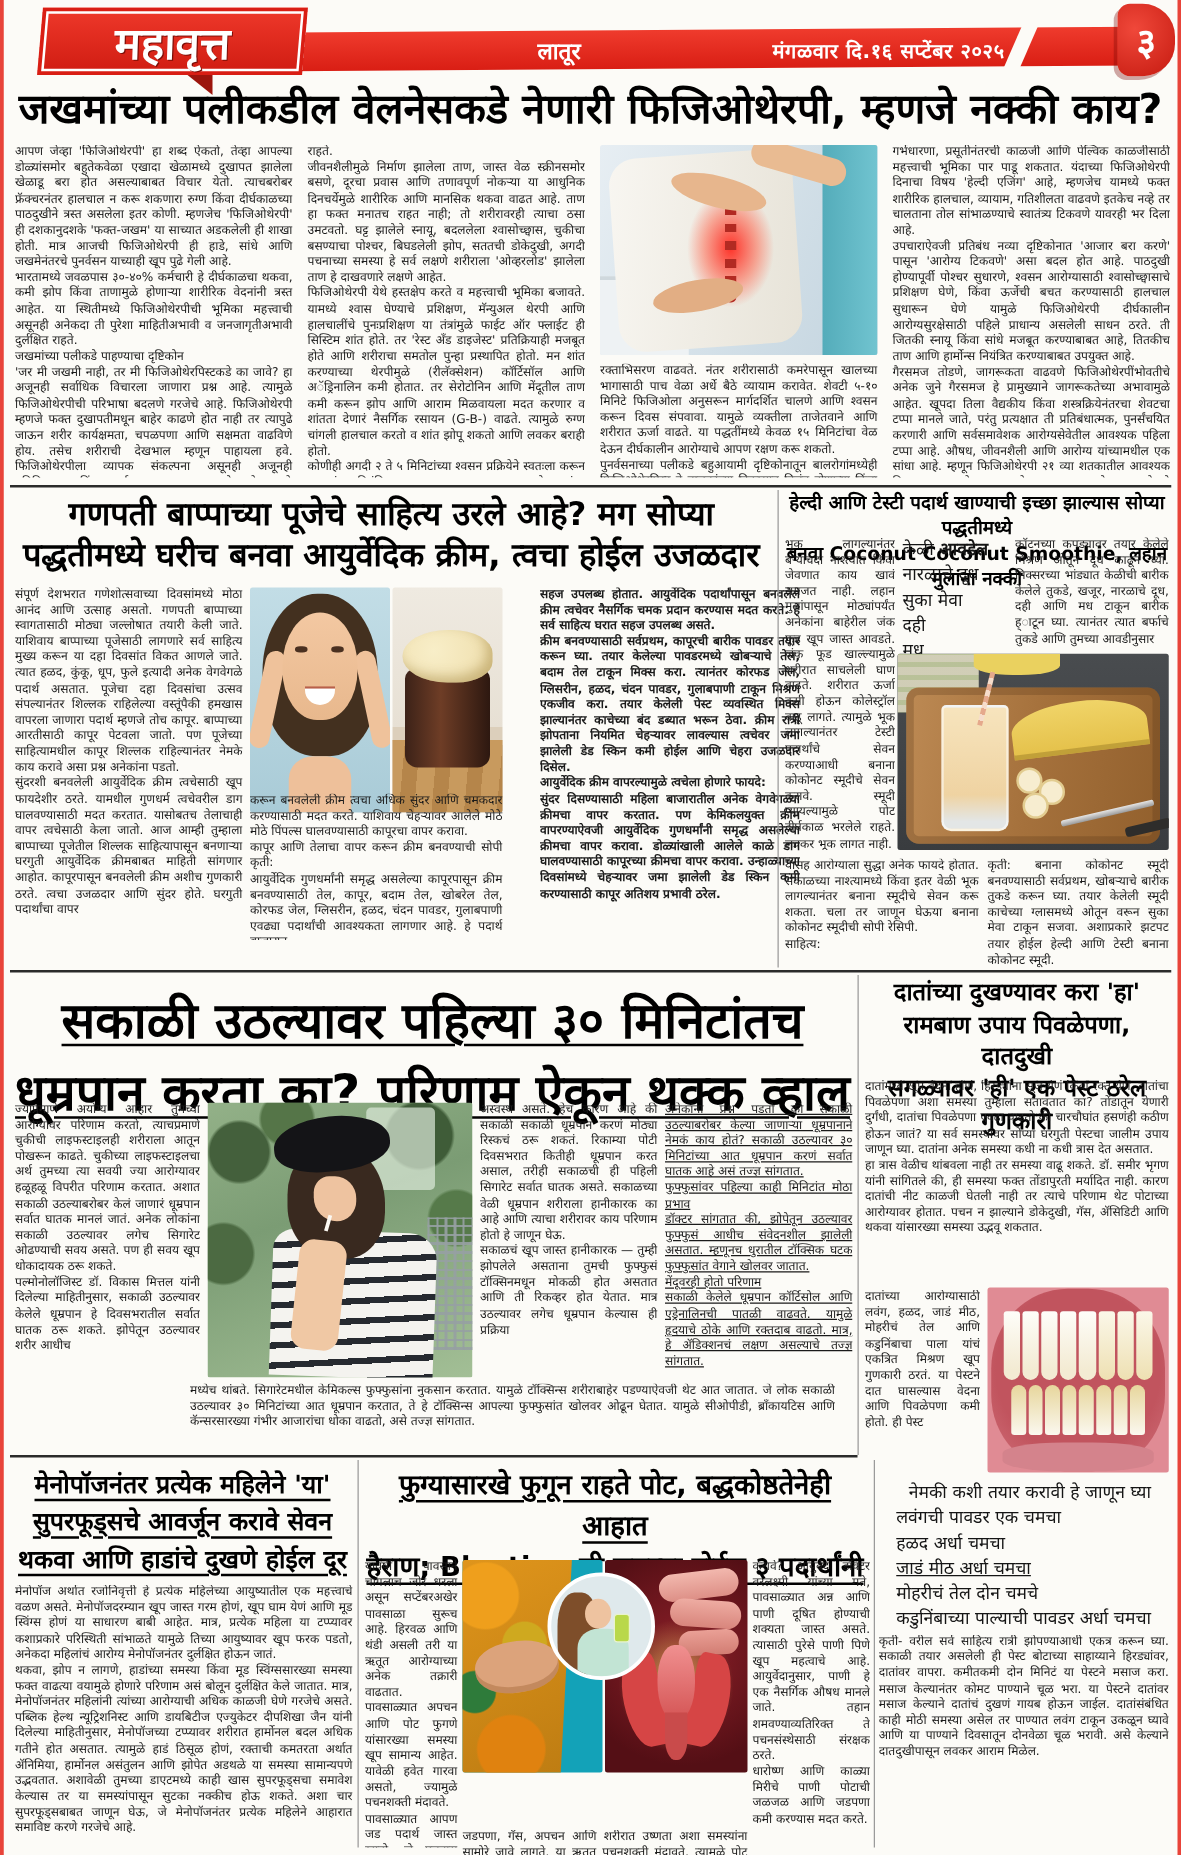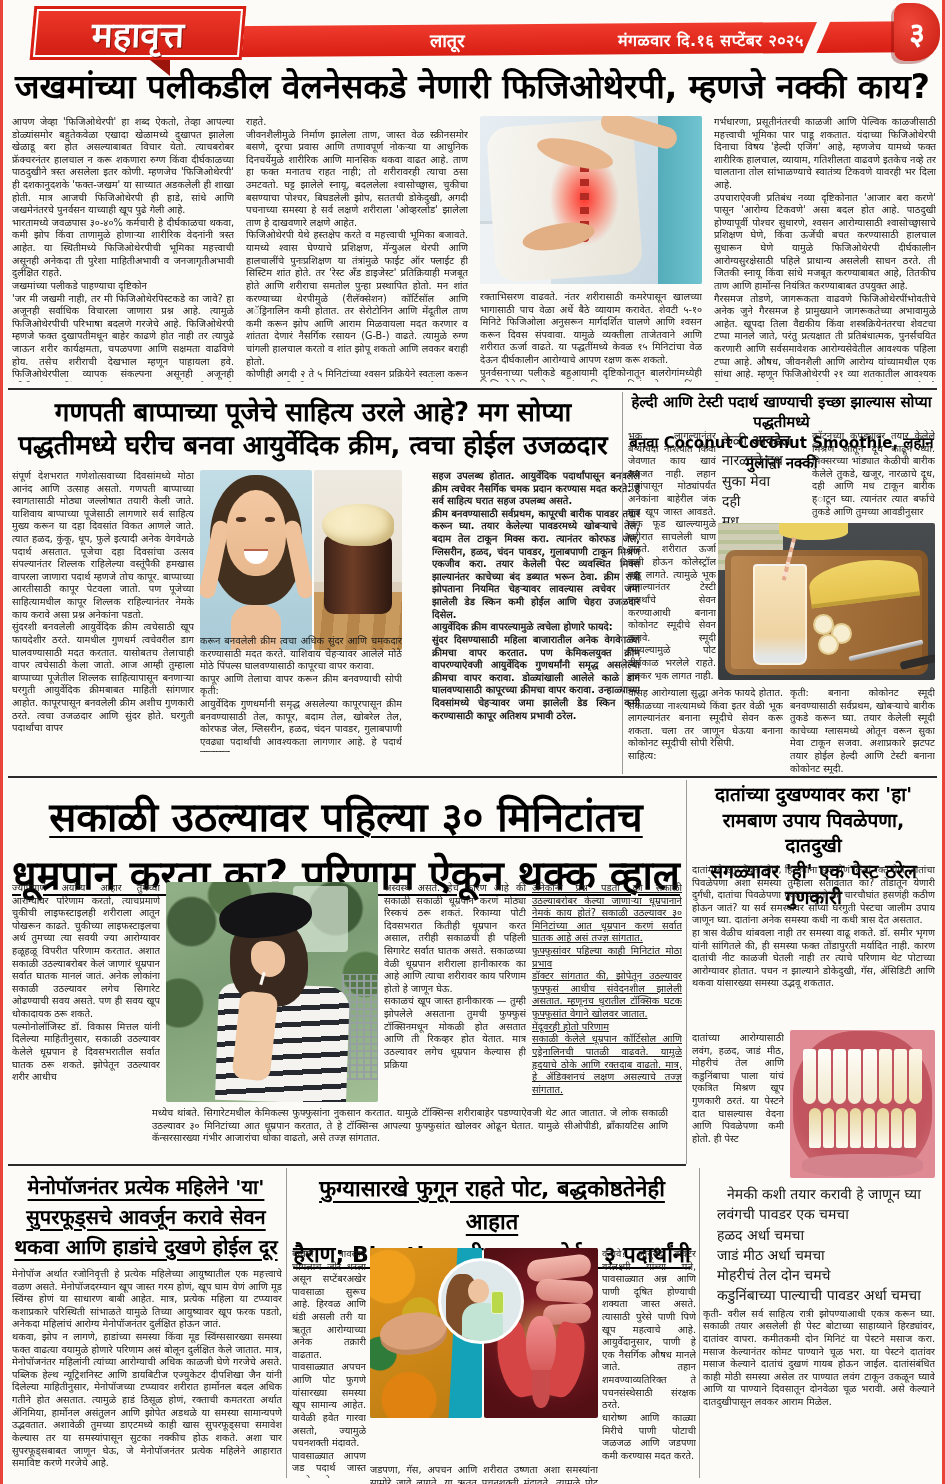--- a/index.html
+++ b/index.html
@@ -292,21 +292,21 @@
           <i></i>
           <i></i>
           <i></i>
         </div>
       <div class="th-lipB"></div>
     </div>
     <div style="position:absolute; left:703px; top:1184px; width:232px; height:294px; overflow:hidden;">
       <div class="ing" style="text-indent:24px;">नेमकी कशी तयार करावी हे जाणून घ्या</div>
       <div class="ing" style="padding-left:14px;">लवंगची पावडर एक चमचा</div>
       <div class="ing" style="padding-left:14px;">हळद अर्धा चमचा</div>
-      <div class="ing" style="padding-left:14px;">जाडं मीठ अर्धा चमचा</div>
+      <div class="ing" style="padding-left:14px;text-decoration:underline;">जाडं मीठ अर्धा चमचा</div>
       <div class="ing" style="padding-left:14px;">मोहरीचं तेल दोन चमचे</div>
       <div class="ing" style="padding-left:14px;">कडुनिंबाच्या पाल्याची पावडर अर्धा चमचा</div>
       <div class="col" style="position:static; width:232px; height:190px; margin-top:2px;">कृती- वरील सर्व साहित्य रात्री झोपण्याआधी एकत्र करून घ्या. सकाळी तयार असलेली ही पेस्ट बोटाच्या साहाय्याने हिरड्यांवर, दातांवर वापरा. कमीतकमी दोन मिनिटं या पेस्टने मसाज करा. मसाज केल्यानंतर कोमट पाण्याने चूळ भरा. या पेस्टने दातांवर मसाज केल्याने दातांचं दुखणं गायब होऊन जाईल. दातांसंबंधित काही मोठी समस्या असेल तर पाण्यात लवंग टाकून उकळून घ्यावे आणि या पाण्याने दिवसातून दोनवेळा चूळ भरावी. असे केल्याने दातदुखीपासून लवकर आराम मिळेल.</div>
     </div>
   </section>
 
   <section>
     <h2 class="hl u" style="left:10px; top:1172px; width:272px; font-size:20px; line-height:1.5; margin:0;">मेनोपॉजनंतर प्रत्येक महिलेने 'या'
 सुपरफूड्सचे आवर्जून करावे सेवन
 थकवा आणि हाडांचे दुखणे होईल दूर</h2>

